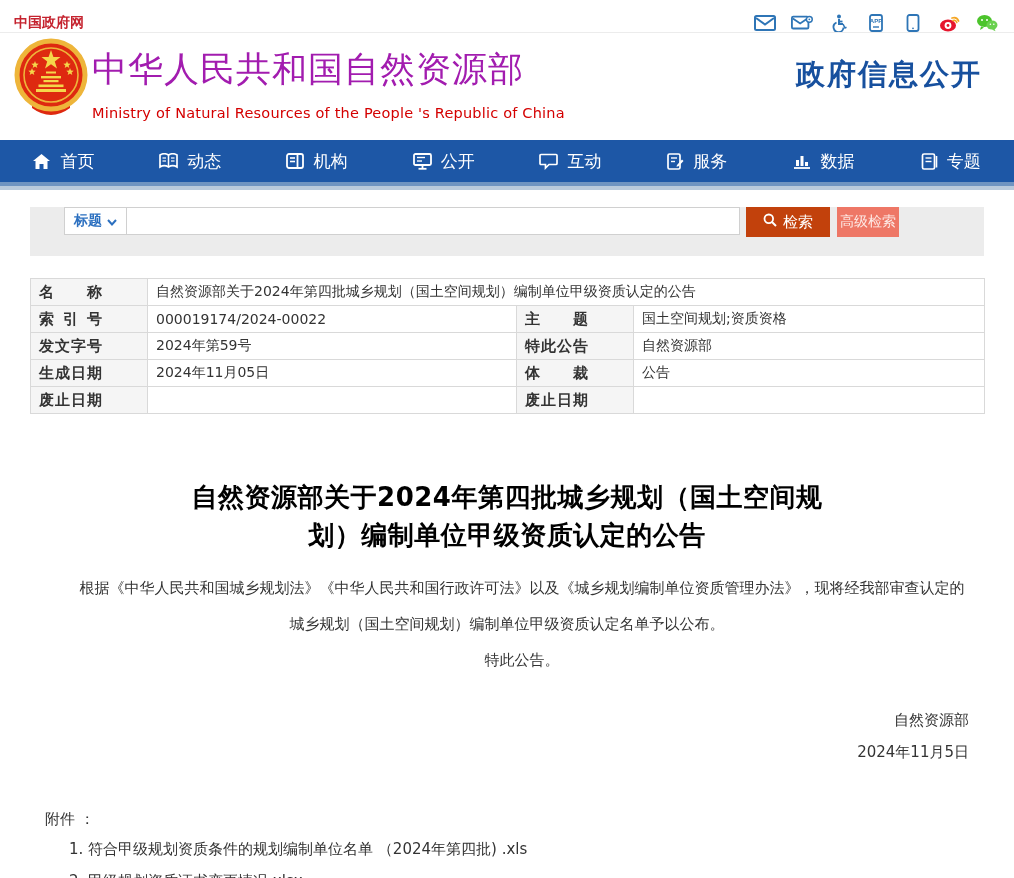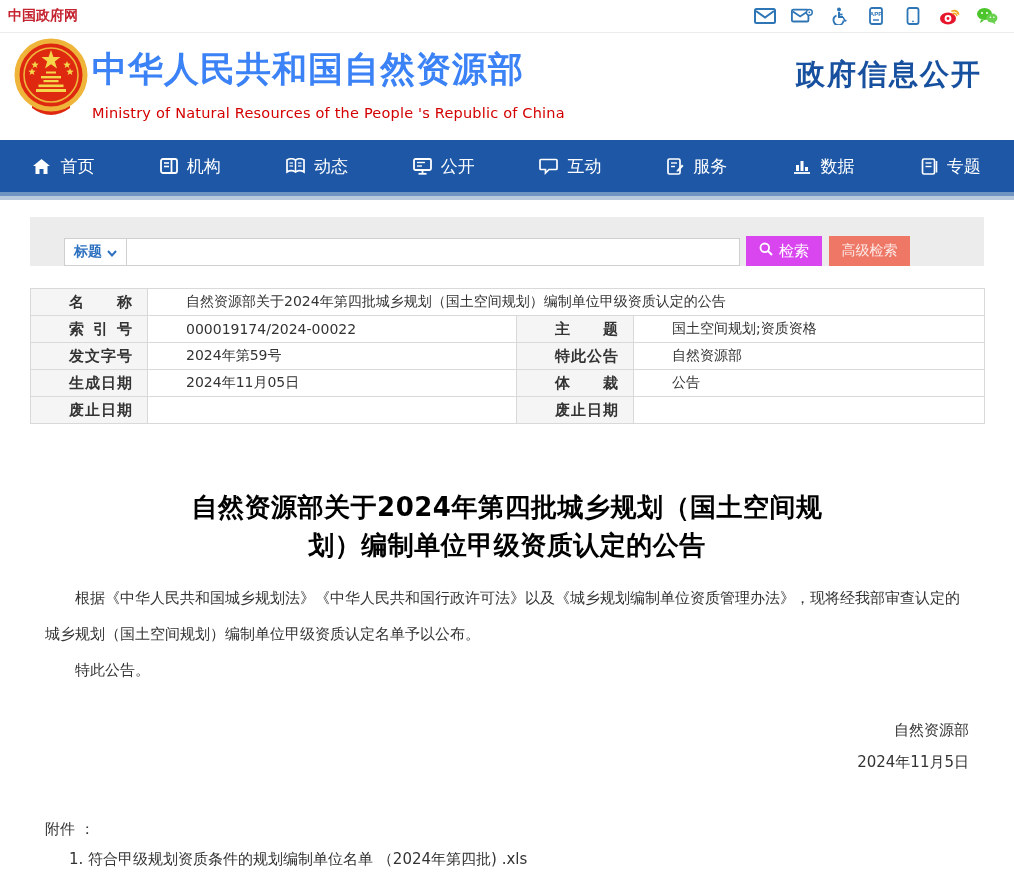--- a/index.html
+++ b/index.html
@@ -4,77 +4,77 @@
 <style>
   * { margin:0; padding:0; box-sizing:border-box; }
   html,body { background:#ffffff; }
   body {
     width:1014px; height:878px; margin:0 auto; overflow:hidden;
     font-family:"DejaVu Sans","Liberation Sans",sans-serif;
     color:#333;
   }
   
   .topbar {
-    height:33px; display:flex; align-items:center; justify-content:space-between;
-    padding:0 16px 0 8px; border-bottom:1px solid #ececec; background:#fff;
+    height:33px; display:flex; align-items:flex-end; justify-content:space-between;
+    padding:0 16px 0 14px; border-bottom:1px solid #ececec; background:#fff;
   }
   .site-link { color:#c5232f; font-size:14px; font-weight:bold; cursor:pointer; }
   .top-icons { display:flex; align-items:center; gap:15px; }
   .top-icons .ticon { width:22px; height:18px; display:flex; align-items:center; justify-content:center; cursor:pointer; }
   
   .header { height:107px; position:relative; background:#fff; }
   .emblem { position:absolute; left:12px; top:5px; }
   .h-titles { position:absolute; left:92px; top:16px; }
-  .ministry-cn { color:#3b82f6; font-size:35px; font-weight:bold; letter-spacing:1px; line-height:40px; }
+  .ministry-cn { color:#a21caf; font-size:35px; font-weight:normal; letter-spacing:1px; line-height:40px; }
   .ministry-en { color:#d40000; font-size:14.5px; margin-top:16px; letter-spacing:0.2px; }
   .gov-info { position:absolute; right:32px; top:22px; color:#17509e; font-size:29px; font-weight:bold; letter-spacing:2px; }
   
-  .nav { height:52px; background:#1d57a6; display:flex; }
+  .nav { height:42px; background:#1d57a6; display:flex; }
   .nav-item { flex:1; display:flex; align-items:center; justify-content:center; gap:9px; color:#fff; font-size:17px; cursor:pointer; }
   .nav-item svg { display:block; }
   .nav-strip1 { height:4px; background:#6f94c1; }
   .nav-strip2 { height:4px; background:#b9cadc; }
   
   .search-wrap {
     margin:17px 30px 0 30px; height:49px; background:#ececec;
-    display:flex; align-items:flex-end; padding:0 22px 0 34px;
+    display:flex; align-items:flex-start; padding:0 22px 0 34px;
   }
   .field-select {
     height:28px; background:#fff; border:1px solid #d0d0d0; border-right:none;
     display:flex; align-items:center; gap:5px; padding:0 9px;
     color:#2c70c0; font-size:14px; font-weight:bold; cursor:pointer;
   }
   .search-input {
     height:28px; width:614px; border:1px solid #d0d0d0; background:#fff;
     font-size:14px; padding:0 8px; outline:none; font-family:inherit;
   }
   .btn-search {
-    margin-left:6px; height:30px; width:76px; background:#d946ef; color:#fff; border:none;
+    margin-left:6px; height:30px; width:84px; background:#c2410c; color:#fff; border:none;
     font-size:15px; display:flex; align-items:center; justify-content:center; gap:6px; cursor:pointer;
     font-family:inherit;
   }
   .btn-advanced {
-    margin-left:7px; height:30px; width:81px; background:#ee7766; color:#fdeae6; border:none;
+    margin-left:7px; height:30px; width:62px; background:#ee7766; color:#fdeae6; border:none;
     font-size:14px; cursor:pointer; font-family:inherit;
   }
   
   .meta-table {
     margin:22px 30px 0 30px; width:954px; border-collapse:collapse; table-layout:fixed;
   }
-  .meta-table td { border:1px solid #d9d9d9; height:27px; font-size:14px; padding:0 12px 0 38px; vertical-align:middle; }
+  .meta-table td { border:1px solid #d9d9d9; height:27px; font-size:14px; padding:0 12px 0 8px; vertical-align:middle; }
   .meta-table td.lbl { background:#f5f5f5; font-weight:bold; font-size:15px; }
   .meta-table td.lbl span { display:inline-block; min-width:4.2em; text-align:justify; text-align-last:justify; }
   
   .article { padding:0 45px; }
   .article-title {
     margin:64px auto 0 auto; max-width:660px; text-align:center;
     font-size:26px; font-weight:bold; color:#000; line-height:38px; letter-spacing:0.5px;
   }
   .article-body { margin-top:16px; font-size:15px; line-height:36px; color:#333; }
-  .article-body p { text-indent:2em; }
+  .article-body p { text-indent:2em;text-align:center; }
   .sig-block { margin-top:26px; text-align:right; font-size:15px; line-height:32px; color:#333; }
   
   .attachments { margin:42px 45px 0 45px; font-size:15px; color:#333; }
   .attach-items { margin-top:10px; }
   .attach-item { margin:0 0 12px 24px; cursor:pointer; line-height:20px; }
 </style>
 </head>
 <body>
 
 <div class="topbar">
@@ -169,41 +169,41 @@
   <div class="nav-item">
     <span>
         <svg width="19" height="17" viewBox="0 0 19 17">
           <path d="M9.5 1 L18 8 H15.5 V16 H11.5 V11 H7.5 V16 H3.5 V8 H1 Z" fill="#fff"></path>
         </svg>
       </span>
     <span>首页</span>
   </div>
   <div class="nav-item">
     <span>
-        <svg width="18" height="16" viewBox="0 0 18 16">
-          <rect x="1" y="1" width="16" height="14" rx="2" fill="none" stroke="#fff" stroke-width="1.8"></rect>
-          <line x1="11.5" y1="1.5" x2="11.5" y2="14.5" stroke="#fff" stroke-width="1.8"></line>
-          <line x1="4" y1="5" x2="9" y2="5" stroke="#fff" stroke-width="1.6"></line>
-          <line x1="4" y1="8.5" x2="9" y2="8.5" stroke="#fff" stroke-width="1.6"></line>
-        </svg>
-      </span>
-    <span>机构</span>
-  </div>
-  <div class="nav-item">
-    <span>
         <svg width="19" height="16" viewBox="0 0 19 16">
           <path d="M9.5 2 C7 0.5 3.5 0.5 1 2 V14 C3.5 12.5 7 12.5 9.5 14 C12 12.5 15.5 12.5 18 14 V2 C15.5 0.5 12 0.5 9.5 2 Z" fill="none" stroke="#fff" stroke-width="1.7"></path>
           <line x1="9.5" y1="2" x2="9.5" y2="14" stroke="#fff" stroke-width="1.5"></line>
           <line x1="3.5" y1="5" x2="7" y2="5" stroke="#fff" stroke-width="1.2"></line>
           <line x1="3.5" y1="8" x2="7" y2="8" stroke="#fff" stroke-width="1.2"></line>
           <line x1="12" y1="5" x2="15.5" y2="5" stroke="#fff" stroke-width="1.2"></line>
           <line x1="12" y1="8" x2="15.5" y2="8" stroke="#fff" stroke-width="1.2"></line>
         </svg>
       </span>
     <span>动态</span>
+  </div>
+  <div class="nav-item">
+    <span>
+        <svg width="18" height="16" viewBox="0 0 18 16">
+          <rect x="1" y="1" width="16" height="14" rx="2" fill="none" stroke="#fff" stroke-width="1.8"></rect>
+          <line x1="11.5" y1="1.5" x2="11.5" y2="14.5" stroke="#fff" stroke-width="1.8"></line>
+          <line x1="4" y1="5" x2="9" y2="5" stroke="#fff" stroke-width="1.6"></line>
+          <line x1="4" y1="8.5" x2="9" y2="8.5" stroke="#fff" stroke-width="1.6"></line>
+        </svg>
+      </span>
+    <span>机构</span>
   </div>
   <div class="nav-item">
     <span>
         <svg width="19" height="17" viewBox="0 0 19 17">
           <rect x="1" y="1" width="17" height="11" rx="1.5" fill="none" stroke="#fff" stroke-width="1.8"></rect>
           <line x1="9.5" y1="12" x2="9.5" y2="15" stroke="#fff" stroke-width="1.8"></line>
           <line x1="5.5" y1="15.8" x2="13.5" y2="15.8" stroke="#fff" stroke-width="1.8"></line>
           <line x1="4" y1="4.5" x2="12" y2="4.5" stroke="#fff" stroke-width="1.4"></line>
           <line x1="4" y1="8" x2="9" y2="8" stroke="#fff" stroke-width="1.4"></line>
         </svg>

